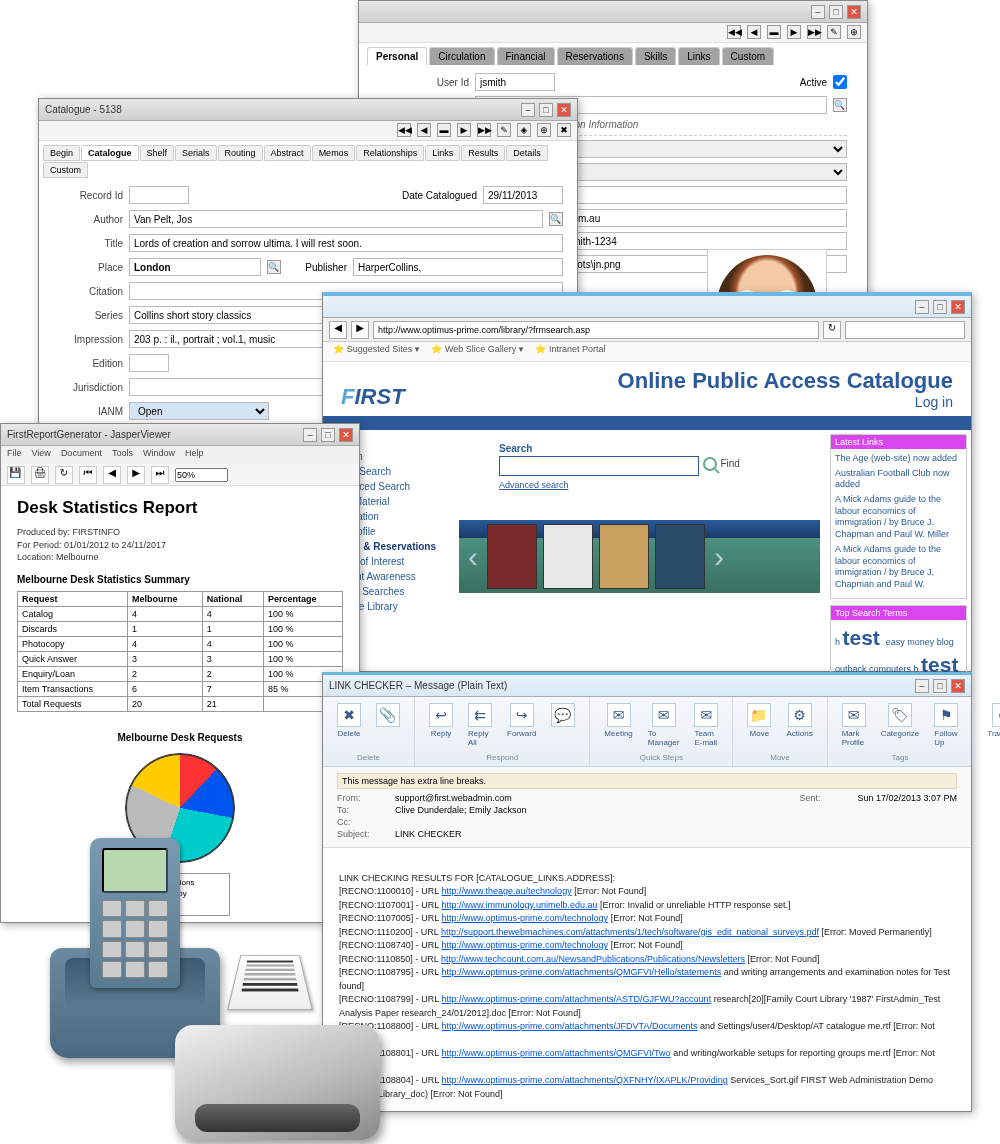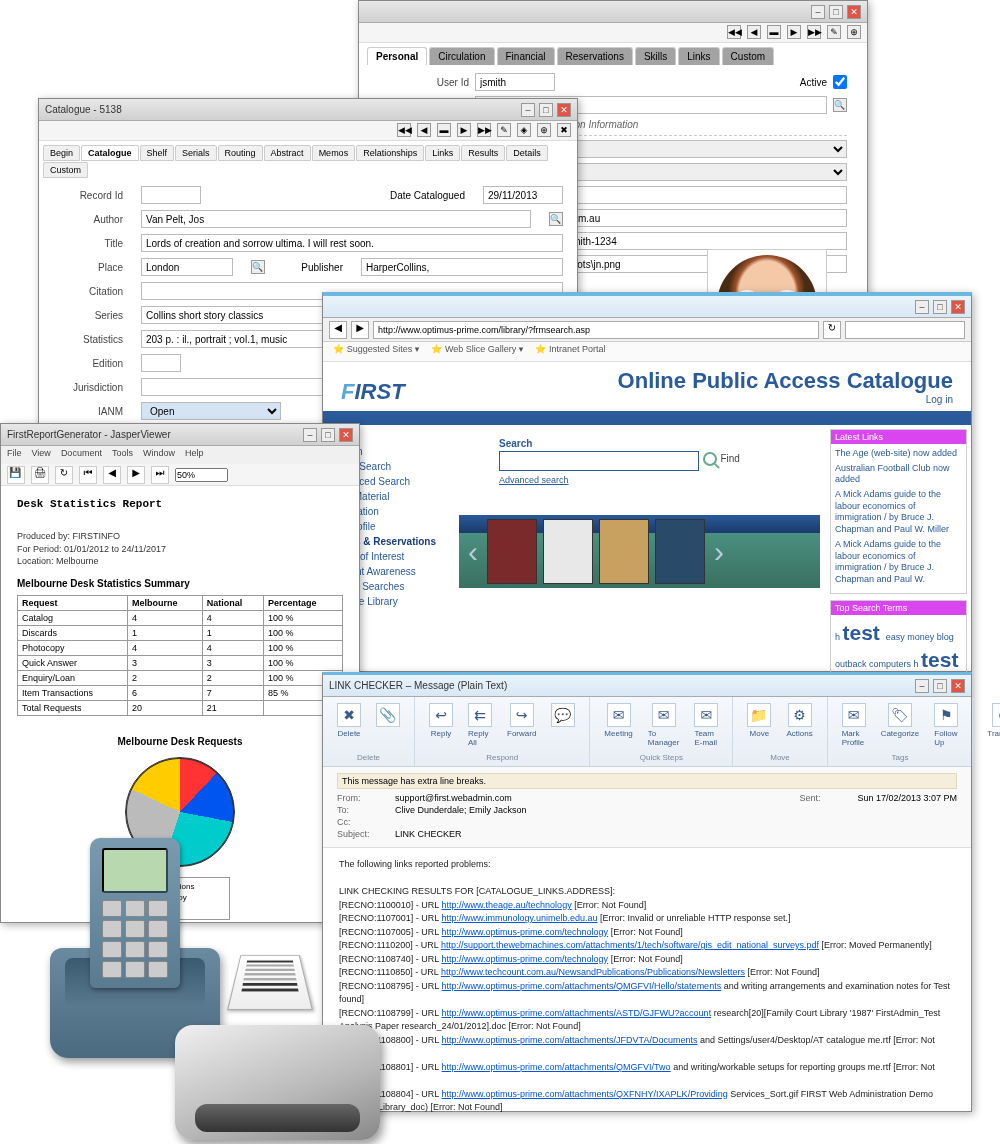--- a/index.html
+++ b/index.html
@@ -26,21 +26,21 @@
 .win1 .face { width: 100px; height: 100px; margin: 5px auto 0; background: radial-gradient(ellipse at 50% 40%, #f4c9a8 40%, #a0522d 45%, #4a2c14 55%); border-radius: 50% 50% 40% 40%; position: relative; }
 .win1 .face::before { content:""; position:absolute; top:35%; left:20%; width:20px; height:12px; background:#fff; border-radius:50%; box-shadow: 40px 0 #fff; }
 
 
 .win2 { left: 38px; top: 98px; width: 540px; height: 330px; z-index: 2; }
 .win2 .toolbar { height: 20px; display:flex; justify-content:flex-end; gap:6px; padding:2px 6px; font-size:9px; background:#f5f5f5; border-bottom:1px solid #ddd; }
 .win2 .tabs { display:flex; gap:1px; padding:4px 4px 0; font-size:9px; flex-wrap: wrap; }
 .win2 .tab { padding:2px 6px; background:#f0f0f0; border:1px solid #ccc; border-radius:2px 2px 0 0; white-space:nowrap; }
 .win2 .tab.active { background:#fff; font-weight:bold; }
 .win2 .form { padding:8px 14px; font-size:10px; }
-.win2 .row { display:flex; align-items:center; margin-bottom:6px; gap:18px; }
+.win2 .row { display:flex; align-items:center; margin-bottom:6px; gap:6px; }
 .win2 .lbl { width:70px; text-align:right; color:#444; }
 .win2 input, .win2 select { height:18px; border:1px solid #bbb; font-size:10px; padding:0 4px; }
 .win2 .grow { flex:1; }
 
 
 .win3 { left: 322px; top: 292px; width: 650px; height: 380px; z-index: 3; border-top: 4px solid #6db8e0; }
 .win3 .titlebar { background: linear-gradient(#eaf3fa,#d8e8f5); }
 .win3 .urlbar { height: 24px; display:flex; align-items:center; gap:4px; padding:2px 6px; background:#f0f0f0; border-bottom:1px solid #ccc; font-size:10px; }
 .win3 .urlbar .navbtn { width:18px; height:18px; border:1px solid #aaa; background:#fff; font-size:10px; text-align:center; }
 .win3 .urlbar input { flex:1; height:18px; border:1px solid #aaa; font-size:9px; padding:0 4px; }
@@ -71,21 +71,21 @@
 .win3 .carousel { display:flex; align-items:center; gap:4px; margin-top:30px; background:linear-gradient(#2a5a9a,#1a3a6a 18px,#4a9080 18px,#3a7060); padding:4px; }
 .win3 .arrow { width:20px; height:40px; color:#bcd; font-size:30px; display:flex; align-items:center; justify-content:center; cursor:pointer; }
 .win3 .book { width:50px; height:65px; border:1px solid #333; }
 
 
 .win4 { left: 0px; top: 423px; width: 360px; height: 500px; z-index: 4; }
 .win4 .menubar { height:18px; font-size:9px; padding:2px 6px; color:#444; background:#f0f0f0; display:flex; gap:10px; }
 .win4 .toolbar { height:22px; background:#f5f5f5; border-bottom:1px solid #ddd; display:flex; align-items:center; gap:6px; padding:0 6px; }
 .win4 .tbtn { width:18px; height:18px; border:1px solid #ccc; background:#fff; font-size:10px; text-align:center; }
 .win4 .page { padding:12px 16px; font-size:10px; }
-.win4 h4 { font-size:11px; margin-bottom:20px;font-family:Liberation Mono, monospace; }
+.win4 h4 { font-size:17px; margin-bottom:8px; }
 .win4 .meta { font-size:9px; color:#333; margin-bottom:10px; line-height:1.4; }
 .win4 table { width:100%; border-collapse:collapse; font-size:9px; margin-top:6px; }
 .win4 th, .win4 td { border:1px solid #999; padding:2px 4px; text-align:left; }
 .win4 .charttitle { text-align:center; font-size:10px; font-weight:bold; margin-top:20px; }
 .win4 .pie { width:110px; height:110px; margin:10px auto; border-radius:50%; background: conic-gradient(#f33 0 12%, #0055ee 12% 28%, #0cc 28% 55%, #bbb 55% 82%, #fc0 82% 100%); border:1px solid #333; position:relative; }
 .win4 .pie::after { content:""; position:absolute; inset:0; border-radius:50%; box-shadow: inset 0 0 0 1px #333; }
 .win4 .legend { width:100px; margin:6px auto; border:1px solid #999; padding:4px; font-size:8px; }
 .win4 .legend .li { display:flex; align-items:center; gap:4px; margin-bottom:2px; }
 .win4 .sw { width:10px; height:8px; border:1px solid #333; }
 
@@ -243,35 +243,35 @@
         <span class="lbl">Author</span>
         <input class="grow" value="Van Pelt, Jos" style="">
         <span class="ctrl">🔍</span>
       </div>
     <div class="row">
         <span class="lbl">Title</span>
         <input class="grow" value="Lords of creation and sorrow ultima. I will rest soon." style="">
       </div>
     <div class="row">
         <span class="lbl">Place</span>
-        <input style="width: 92px; flex: 0 0 auto;" value="London">
+        <input style="width: 132px; flex: 0 0 auto; font-weight: bold;" value="London">
         <span class="ctrl">🔍</span>
         <span style="width:60px;text-align:right">Publisher</span>
         <input class="grow" value="HarperCollins," style="">
       </div>
     <div class="row">
         <span class="lbl">Citation</span>
         <input class="grow" style="">
       </div>
     <div class="row">
         <span class="lbl">Series</span>
         <input class="grow" value="Collins short story classics" style="">
       </div>
     <div class="row">
-        <span class="lbl">Statistics</span>
+        <span class="lbl">Impression</span>
         <input class="grow" value="203 p. : il., portrait ; vol.1, music" style="">
         <span style="width:40px;text-align:right">Year</span>
         <input style="width: 50px; flex: 0 0 auto;">
       </div>
     <div class="row">
         <span class="lbl">Edition</span>
         <input style="width: 40px; flex: 0 0 auto;">
         <span style="flex:1"></span>
         <span>Copies</span>
         <input style="width: 40px; flex: 0 0 auto;" value="1">
@@ -314,21 +314,21 @@
   </div>
   <div class="bookbar" id="w3-bookmarks">
       <span>⭐ Suggested Sites ▾</span>
       <span>⭐ Web Slice Gallery ▾</span>
       <span>⭐ Intranet Portal</span>
     </div>
   <div class="header">
     <div class="logo"><span>F</span><span style="color:#2a5a9a">IRST</span></div>
     <div style="text-align:right">
       <div class="opac-title">Online Public Access Catalogue</div>
-      <div style="font-size:10px;color:#2a5a9a">Log in</div>
+      <div style="font-size:14px;color:#2a5a9a">Log in</div>
     </div>
   </div>
   <div class="bluebar"></div>
   <div class="body">
     <div class="sidenav" id="w3-nav">
         <div class="bold">Home</div>
         <div>Search</div>
         <div>Quick Search</div>
         <div>Advanced Search</div>
         <div>New Material</div>
@@ -601,21 +601,21 @@
     <div class="field">
         <span class="flbl">Cc:</span>
         <span></span>
       </div>
     <div class="field">
         <span class="flbl">Subject:</span>
         <span>LINK CHECKER</span>
       </div>
   </div>
   <div class="msgbody">
-    <p>The following links reported problems:</p><br>
+    <br>
     <p>LINK CHECKING RESULTS FOR [CATALOGUE_LINKS.ADDRESS]:</p>
     <div id="w5-links">
         <p>[RECNO:1100010] - URL <a>http://www.theage.au/technology</a> [Error: Not Found]</p>
         <p>[RECNO:1107001] - URL <a>http://www.immunology.unimelb.edu.au</a> [Error: Invalid or unreliable HTTP response set.]</p>
         <p>[RECNO:1107005] - URL <a>http://www.optimus-prime.com/technology</a> [Error: Not Found]</p>
         <p>[RECNO:1110200] - URL <a>http://support.thewebmachines.com/attachments/1/tech/software/gis_edit_national_surveys.pdf</a> [Error: Moved Permanently]</p>
         <p>[RECNO:1108740] - URL <a>http://www.optimus-prime.com/technology</a> [Error: Not Found]</p>
         <p>[RECNO:1110850] - URL <a>http://www.techcount.com.au/NewsandPublications/Publications/Newsletters</a> [Error: Not Found]</p>
         <p>[RECNO:1108795] - URL <a>http://www.optimus-prime.com/attachments/QMGFVI/Hello/statements</a> and writing arrangements and examination notes for Test found]</p>
         <p>[RECNO:1108799] - URL <a>http://www.optimus-prime.com/attachments/ASTD/GJFWU?account</a> research[20][Family Court Library '1987' FirstAdmin_Test Analysis Paper research_24/01/2012].doc [Error: Not Found]</p>

